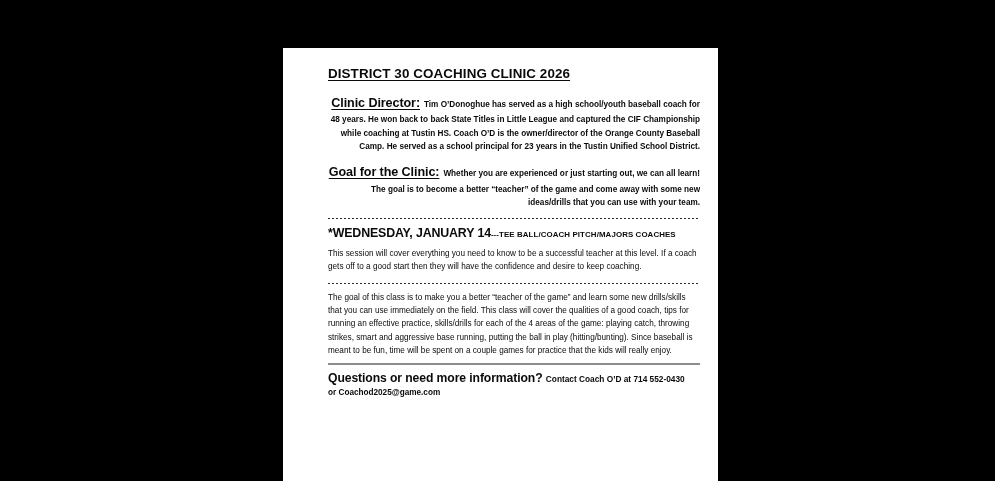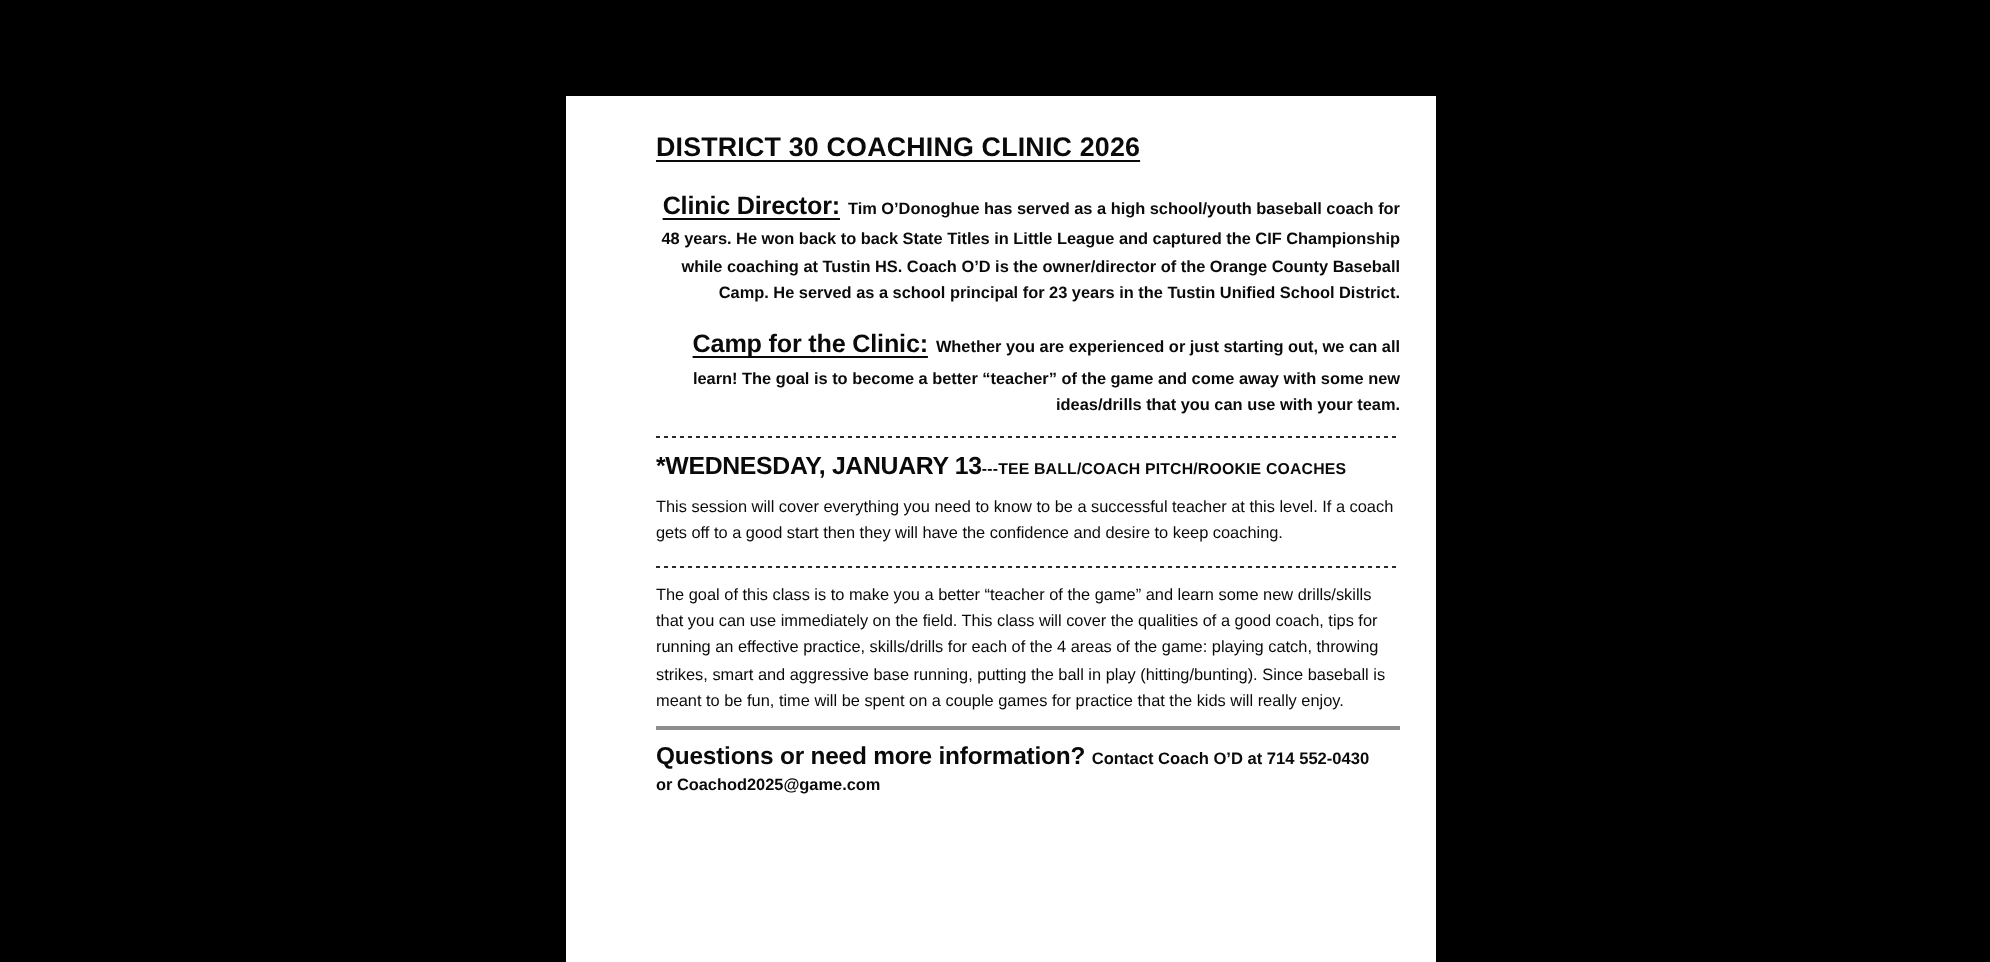--- a/index.html
+++ b/index.html
@@ -119,29 +119,29 @@
 <div id="page">
   <div class="doc-body">
 
     <div class="doc-title">DISTRICT 30 COACHING CLINIC 2026</div>
 
     <p class="block">
       <span class="lead">Clinic Director:</span><span class="lead-gap"></span><span>Tim O’Donoghue has served as a high school/youth baseball coach for 48 years.  He won back to back State Titles in Little League and captured the CIF Championship while coaching at Tustin HS.  Coach O’D is the owner/director of the Orange County Baseball Camp.   He served as a school principal for 23 years in the Tustin Unified School District.</span>
     </p>
 
     <p class="block">
-      <span class="lead">Camp for the Clinic:</span><span class="lead-gap"></span><span>Whether you are experienced or just starting out, we can all learn!  The goal is to become a better “teacher” of the game and come away with some new ideas/drills that you can use with your team.</span>
+      <span class="lead">Goal for the Clinic:</span><span class="lead-gap"></span><span>Whether you are experienced or just starting out, we can all learn!  The goal is to become a better “teacher” of the game and come away with some new ideas/drills that you can use with your team.</span>
     </p>
 
 
 
     <div class="rule-dashed"></div>
 
     <div class="session-head">
-      <span>*WEDNESDAY, JANUARY 13</span><span class="sub">---TEE BALL/COACH PITCH/ROOKIE COACHES</span>
+      <span>*WEDNESDAY, JANUARY 14</span><span class="sub">---TEE BALL/COACH PITCH/MAJORS COACHES</span>
     </div>
     <p class="para">This session will cover everything you need to know to be a successful teacher at this level.  If a coach gets off to a good start then they will have the confidence and desire to keep coaching.</p>
 
     <div class="rule-dashed"></div>
 
     <p class="para tight">The goal of this class is to make you a better “teacher of the game” and learn some new drills/skills that you can use immediately on the field.  This class will cover the qualities of a good coach, tips for running an effective practice, skills/drills for each of the 4 areas of the game:  playing catch, throwing strikes, smart and aggressive base running, putting the ball in play (hitting/bunting).  Since baseball is meant to be fun, time will be spent on a couple games for practice that the kids will really enjoy.</p>
 
     <div class="rule-solid"></div>
 
     <div class="footer-head">

